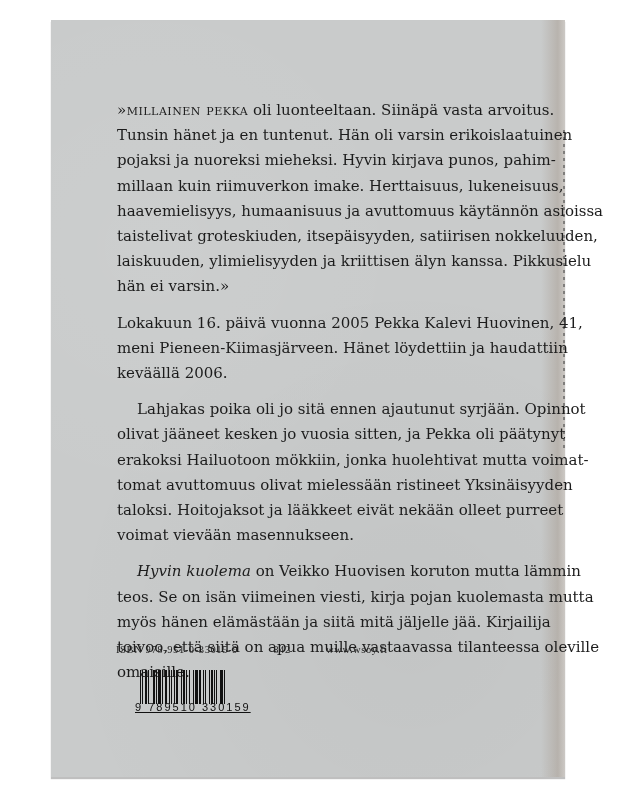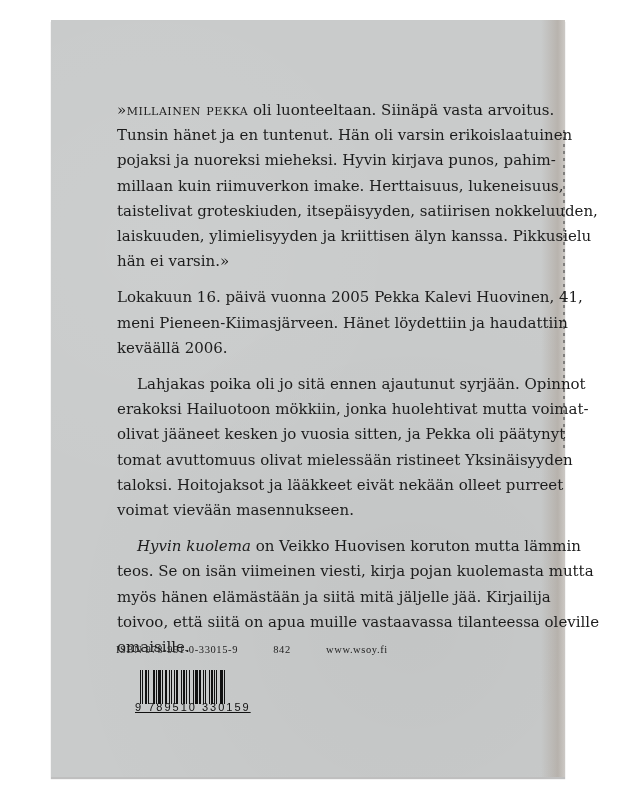--- a/index.html
+++ b/index.html
@@ -52,35 +52,36 @@
 <div class="cover">
   <div class="spine-edge"></div>
   <div class="spine-dots"></div>
 
   <div class="text-block">
     <div class="para">
       <span class="line"><span class="smallcaps">»millainen pekka</span><span> oli luonteeltaan. Siinäpä vasta arvoitus.</span></span>
       <span class="line">Tunsin hänet ja en tuntenut. Hän oli varsin erikoislaatuinen</span>
       <span class="line">pojaksi ja nuoreksi mieheksi. Hyvin kirjava punos, pahim-</span>
       <span class="line">millaan kuin riimuverkon imake. Herttaisuus, lukeneisuus,</span>
+      <span class="line">haavemielisyys, humaanisuus ja avuttomuus käytännön asioissa</span>
       <span class="line">taistelivat groteskiuden, itsepäisyyden, satiirisen nokkeluuden,</span>
       <span class="line">laiskuuden, ylimielisyyden ja kriittisen älyn kanssa. Pikkusielu</span>
       <span class="line">hän ei varsin.»</span>
     </div>
 
     <div class="para">
       <span class="line">Lokakuun 16. päivä vuonna 2005 Pekka Kalevi Huovinen, 41,</span>
       <span class="line">meni Pieneen-Kiimasjärveen. Hänet löydettiin ja haudattiin</span>
       <span class="line">keväällä 2006.</span>
     </div>
 
     <div class="para">
       <span class="line indent" style="padding-left:20px;text-indent:0">Lahjakas poika oli jo sitä ennen ajautunut syrjään. Opinnot</span>
+      <span class="line">olivat jääneet kesken jo vuosia sitten, ja Pekka oli päätynyt</span>
       <span class="line">erakoksi Hailuotoon mökkiin, jonka huolehtivat mutta voimat-</span>
-      <span class="line">olivat jääneet kesken jo vuosia sitten, ja Pekka oli päätynyt</span>
       <span class="line">tomat avuttomuus olivat mielessään ristineet Yksinäisyyden</span>
       <span class="line">taloksi. Hoitojaksot ja lääkkeet eivät nekään olleet purreet</span>
       <span class="line">voimat vievään masennukseen.</span>
     </div>
 
     <div class="para">
       <span class="line" style="padding-left:20px"><span class="italic">Hyvin kuolema</span><span> on Veikko Huovisen koruton mutta lämmin</span></span>
       <span class="line">teos. Se on isän viimeinen viesti, kirja pojan kuolemasta mutta</span>
       <span class="line">myös hänen elämästään ja siitä mitä jäljelle jää. Kirjailija</span>
       <span class="line">toivoo, että siitä on apua muille vastaavassa tilanteessa oleville</span>

